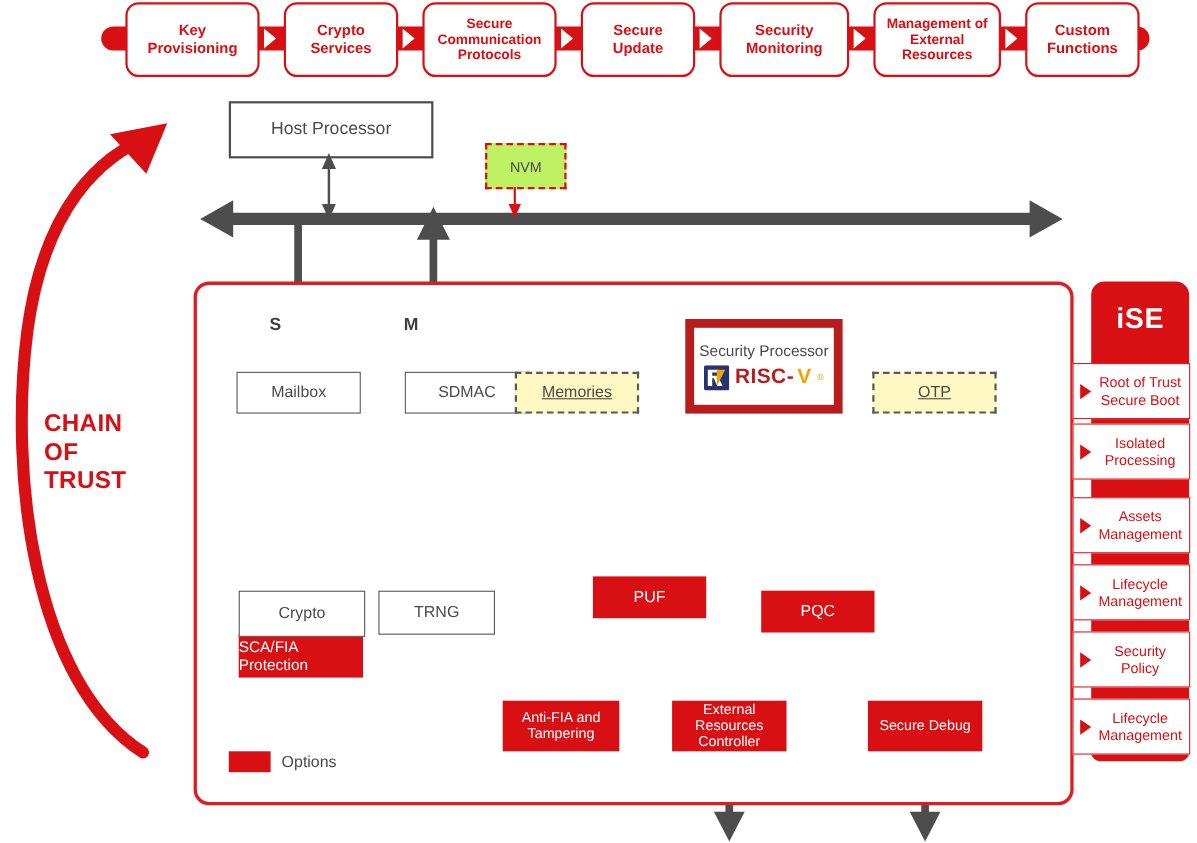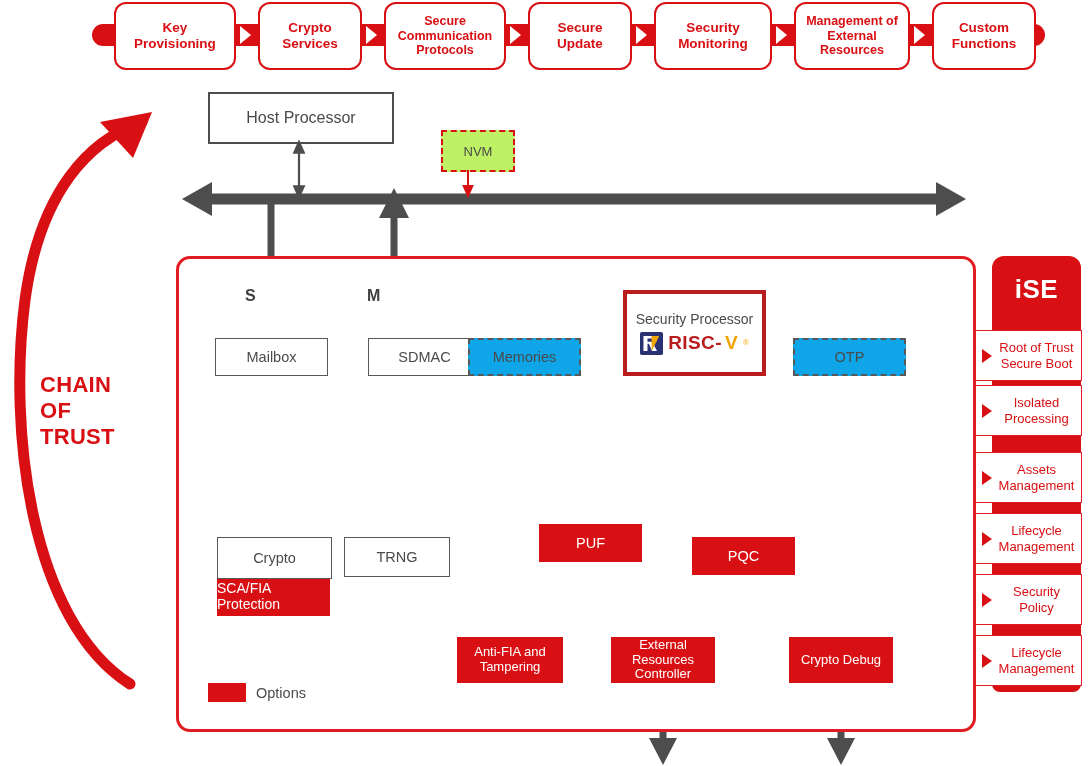--- a/index.html
+++ b/index.html
@@ -38,23 +38,23 @@
 
   
   #ise-container{position:absolute;left:176px;top:256px;width:794px;height:470px;
                  border:3px solid #e01b22;border-radius:14px;background:#ffffff;}
 
   
   .blk{position:absolute;box-sizing:border-box;display:flex;
        align-items:center;justify-content:center;text-align:center;
        font-size:14.5px;line-height:1.15;}
   .blk-outline{border:1.5px solid #585858;background:#ffffff;color:#4a4a4a;}
-  .blk-dashed{border:2px dashed #585858;background:#0ea5e9;color:#4a4a4a;}
+  .blk-dashed{border:2px dashed #585858;background:#fef9c3;color:#4a4a4a;text-decoration:underline;}
   .blk-red{background:#d80f13;color:#ffffff;border:none;}
-  .blk-sp{border:4px solid #b91c1c;background:#ffffff;color:#4a4a4a;
+  .blk-sp{border:8px solid #b91c1c;background:#ffffff;color:#4a4a4a;
           flex-direction:column;gap:4px;}
 
   .bus-label{position:absolute;font-weight:bold;font-size:16px;color:#3f3f3f;}
 
   
   #crypto-wrap{position:absolute;left:217px;top:537px;width:113px;height:79px;}
   #crypto-top{position:absolute;left:0;top:0;width:113px;height:40px;
               border:1.5px solid #585858;background:#ffffff;color:#4a4a4a;
               display:flex;align-items:center;justify-content:center;font-size:14.5px;}
   #crypto-bot{position:absolute;left:0;top:39px;width:113px;height:40px;
@@ -294,21 +294,21 @@
   <span>PQC</span>
 </div>
 
 <div class="blk blk-red" style="left:457px;top:637px;width:106px;height:46px;font-size:13px;">
   <span>Anti-FIA and Tampering</span>
 </div>
 <div class="blk blk-red" style="left:611px;top:637px;width:104px;height:46px;font-size:13px;">
   <span>External Resources Controller</span>
 </div>
 <div class="blk blk-red" style="left:789px;top:637px;width:104px;height:46px;font-size:13px;">
-  <span>Crypto Debug</span>
+  <span>Secure Debug</span>
 </div>
 
 <div id="legend">
   <div id="legend-swatch"></div>
   <div id="legend-label">Options</div>
 </div>
 
 <div id="ise-side">
   <div id="ise-side-rail"></div>
   <div id="ise-title">iSE</div>

